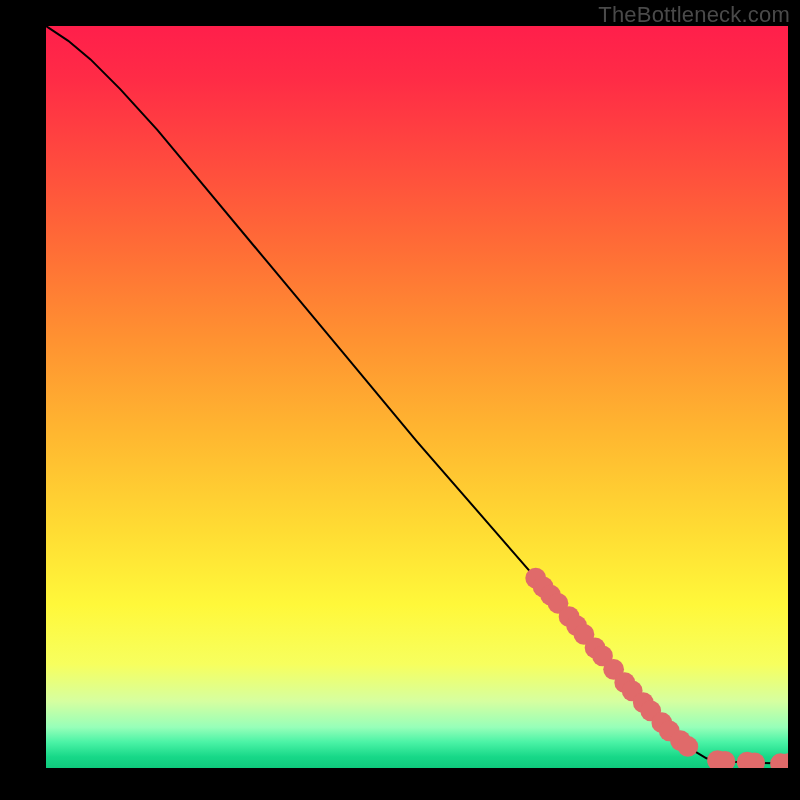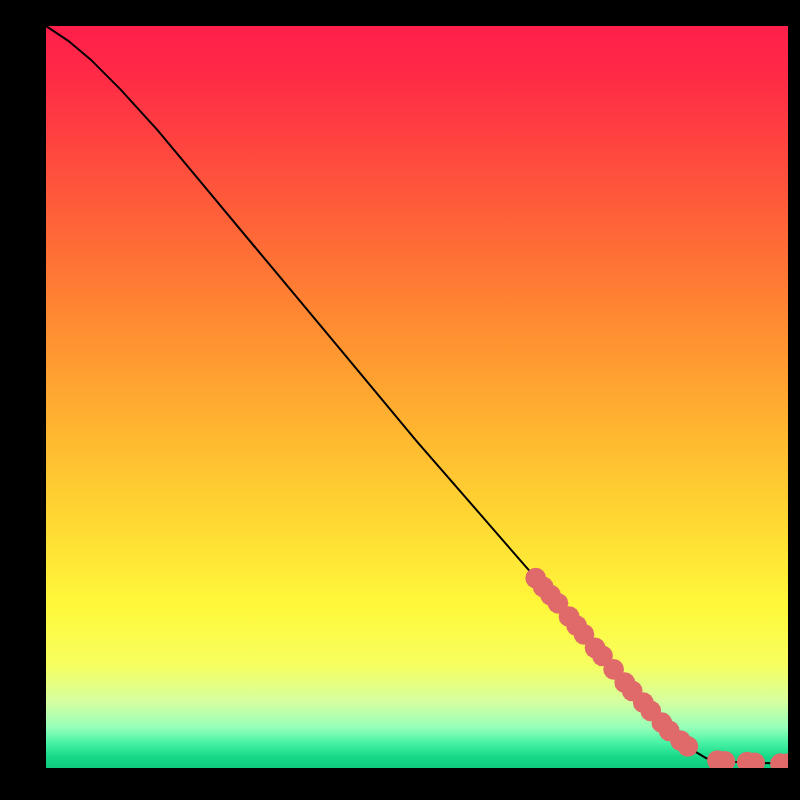--- a/index.html
+++ b/index.html
@@ -34,20 +34,21 @@
     height: 742px;
   }
   svg {
     display: block;
   }
 </style>
 </head>
 <body>
 
 <div class="frame">
+  <div class="watermark">TheBottleneck.com</div>
   <div class="plot">
     <svg id="chart-svg" width="742" height="742" viewBox="0 0 742 742" preserveAspectRatio="none">
       <defs>
         <linearGradient id="bg-grad" x1="0" y1="0" x2="0" y2="1">
             <stop offset="0%" stop-color="#ff1f4b"></stop>
             <stop offset="7.000000000000001%" stop-color="#ff2b46"></stop>
             <stop offset="18%" stop-color="#ff4a3e"></stop>
             <stop offset="30%" stop-color="#ff6d36"></stop>
             <stop offset="42%" stop-color="#ff9131"></stop>
             <stop offset="55.00000000000001%" stop-color="#ffb730"></stop>

